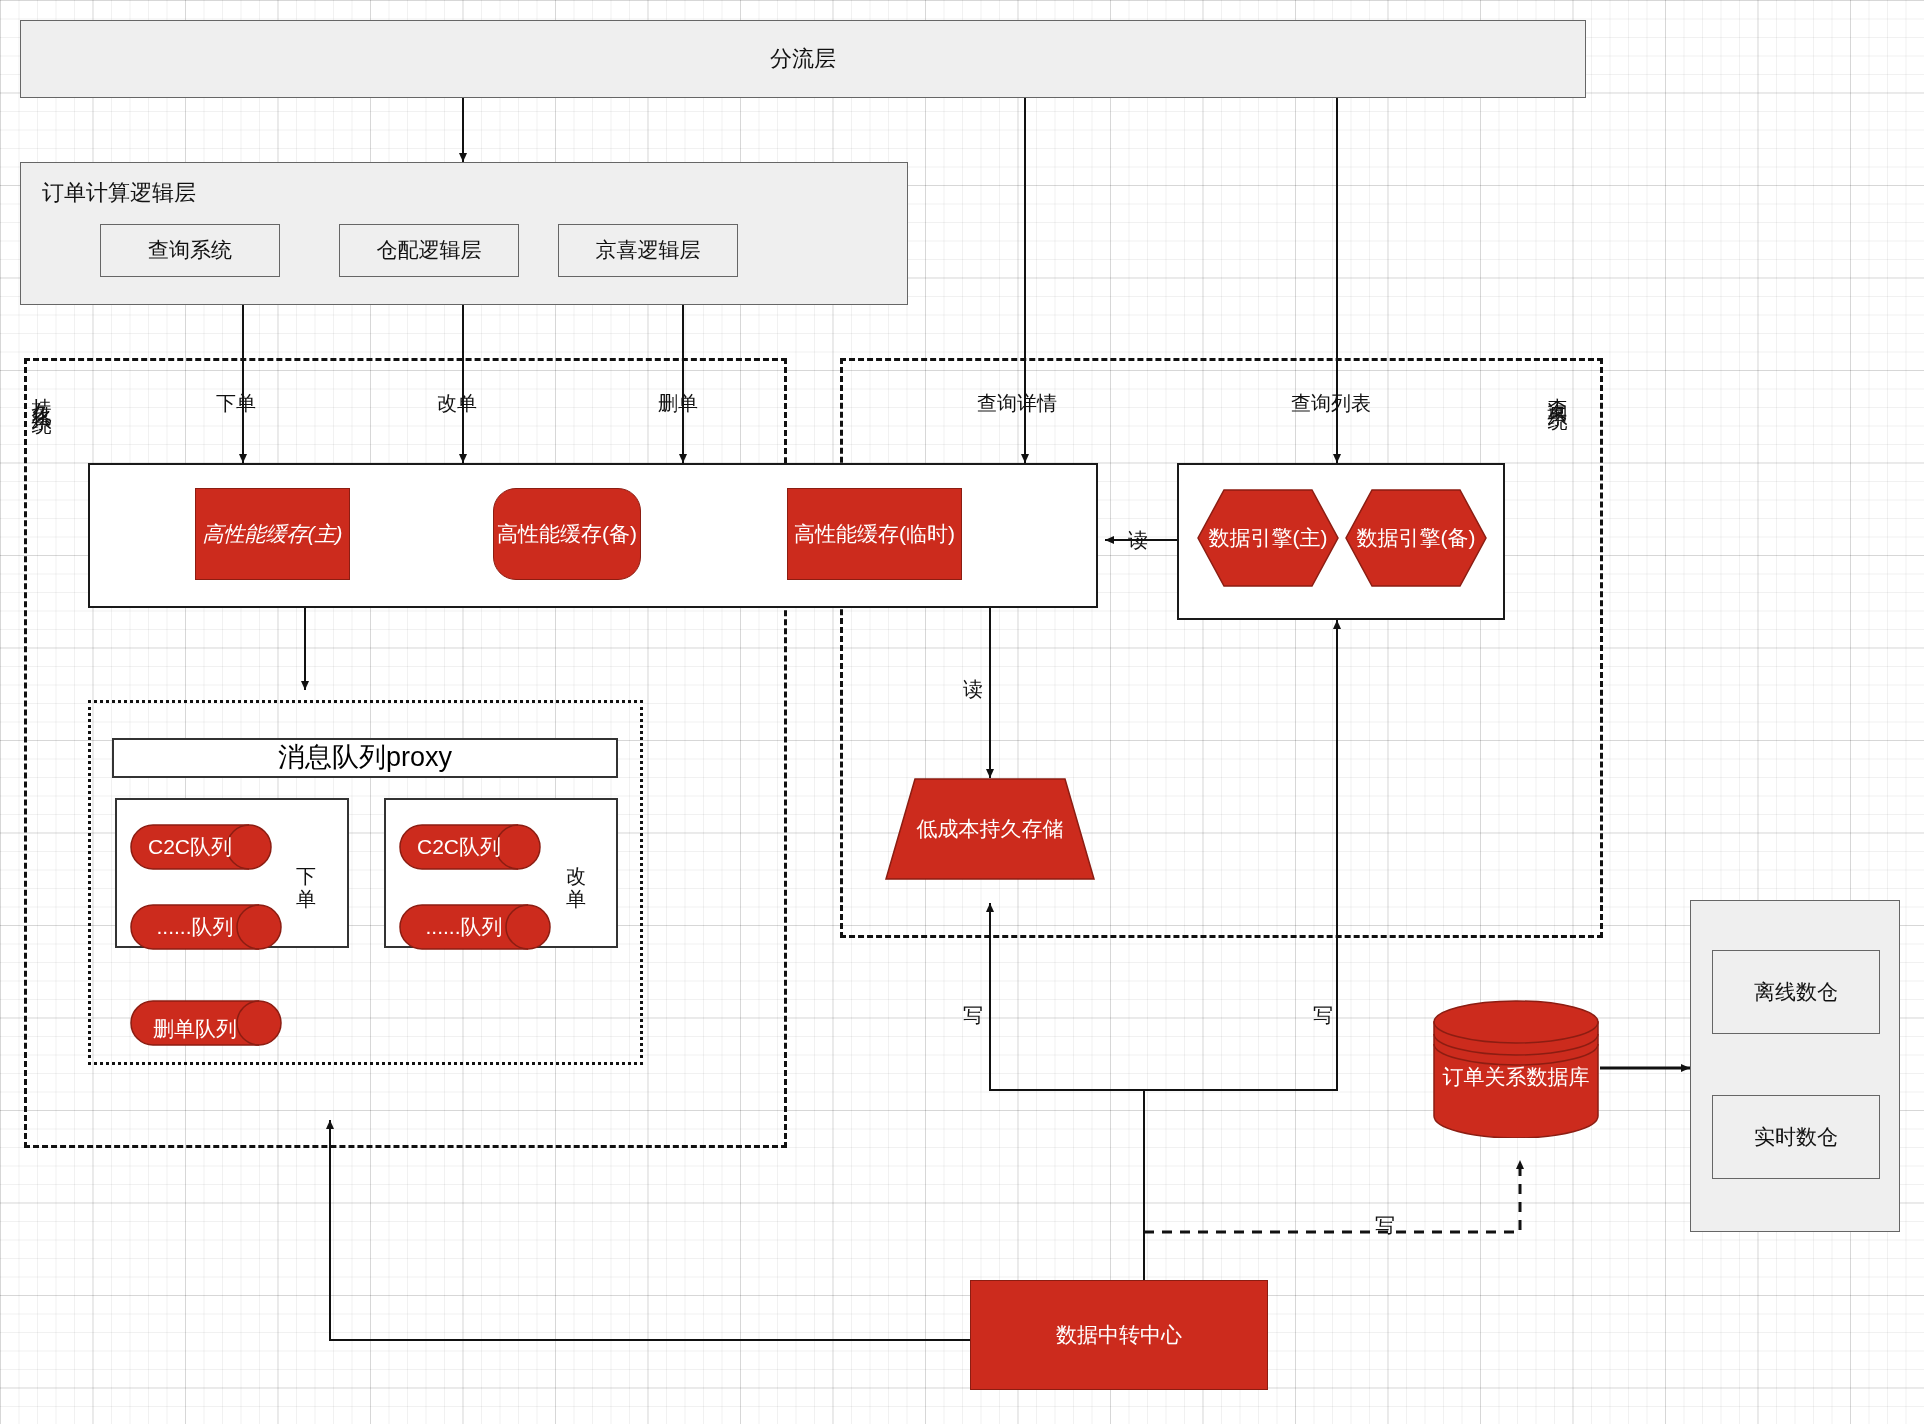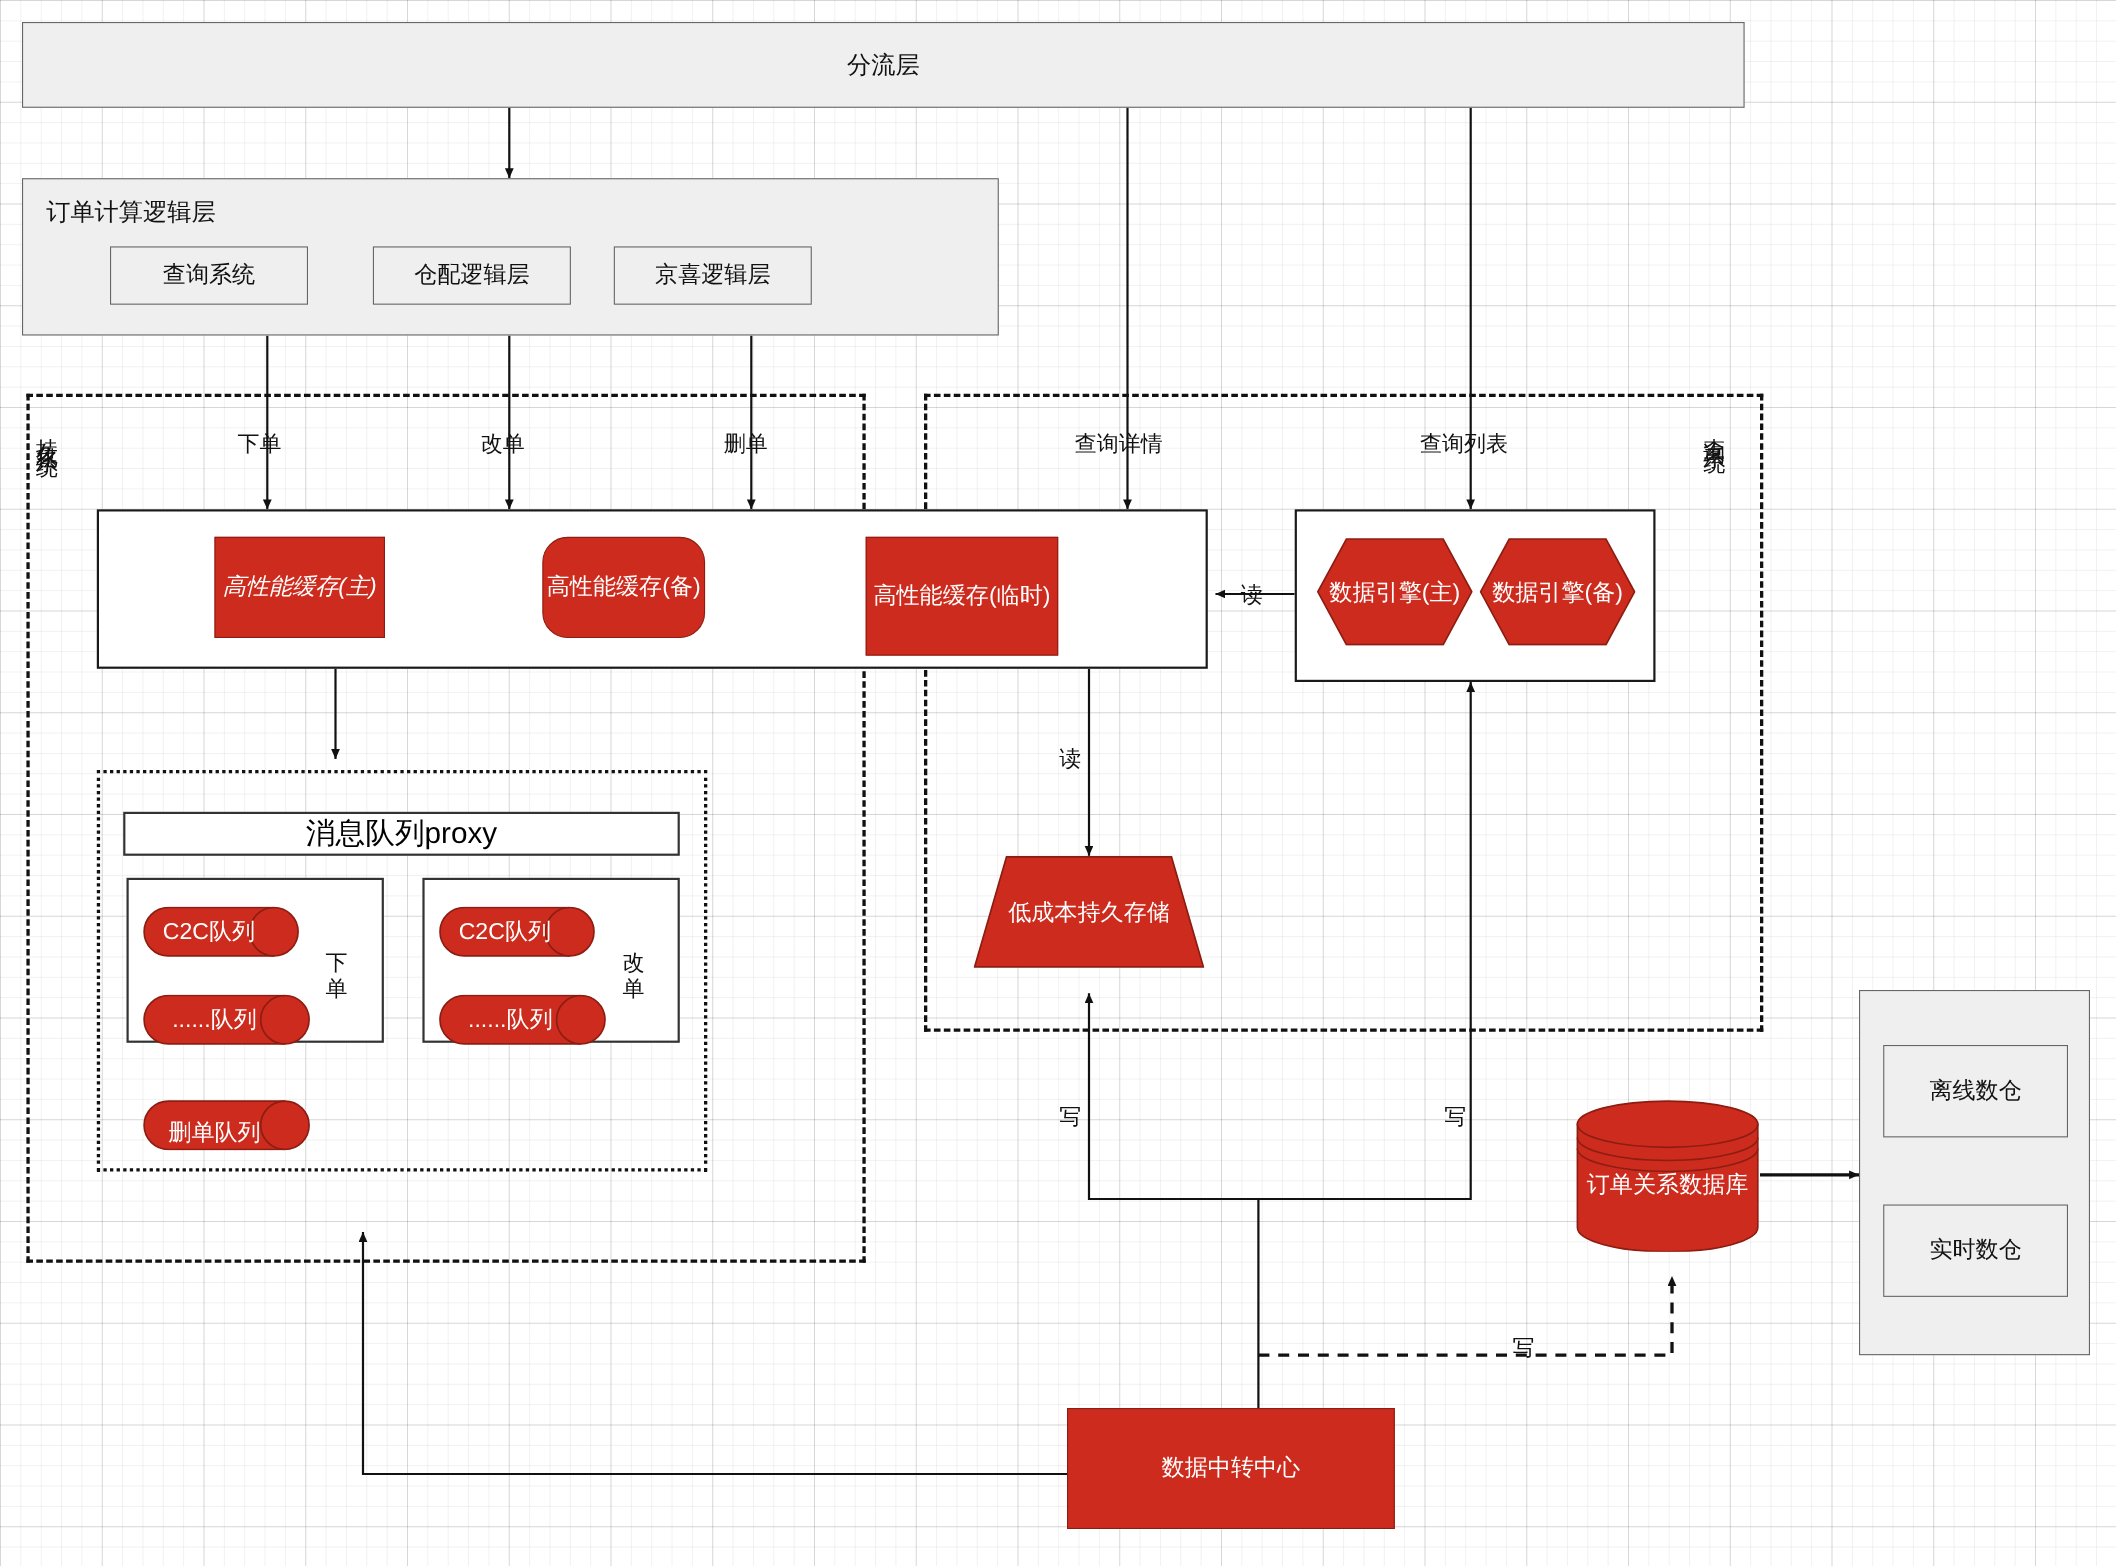--- a/index.html
+++ b/index.html
@@ -198,21 +198,21 @@
   <div class="edge-label" style="left:1291px; top:390px;">查询列表</div>
 
   <div class="node white-box" style="left:88px; top:463px; width:1010px; height:145px;"></div>
 
   <div class="node red-box" style="left:195px; top:488px; width:155px; height:92px;font-style:italic;">
     <span>高性能缓存(主)</span>
   </div>
   <div class="node red-box" style="left:493px; top:488px; width:148px; height:92px;border-radius:23px;">
     <span>高性能缓存(备)</span>
   </div>
-  <div class="node red-box" style="left:787px; top:488px; width:175px; height:108px;">
+  <div class="node red-box" style="left:787px; top:488px; width:175px; height:92px;">
     <span>高性能缓存(临时)</span>
   </div>
 
   <div class="node white-box" style="left:1177px; top:463px; width:328px; height:157px;"></div>
 
   <div class="hex" style="left:1197px; top:489px; width:142px; height:98px;">
     <svg class="shape-svg" viewBox="0 0 142 98" preserveAspectRatio="none">
       <polygon points="27,1 115,1 141,49 115,97 27,97 1,49" fill="#cc2b1d" stroke="#8c1d12" stroke-width="1.5"></polygon>
     </svg>
     <span class="shape-text">数据引擎(主)</span>

